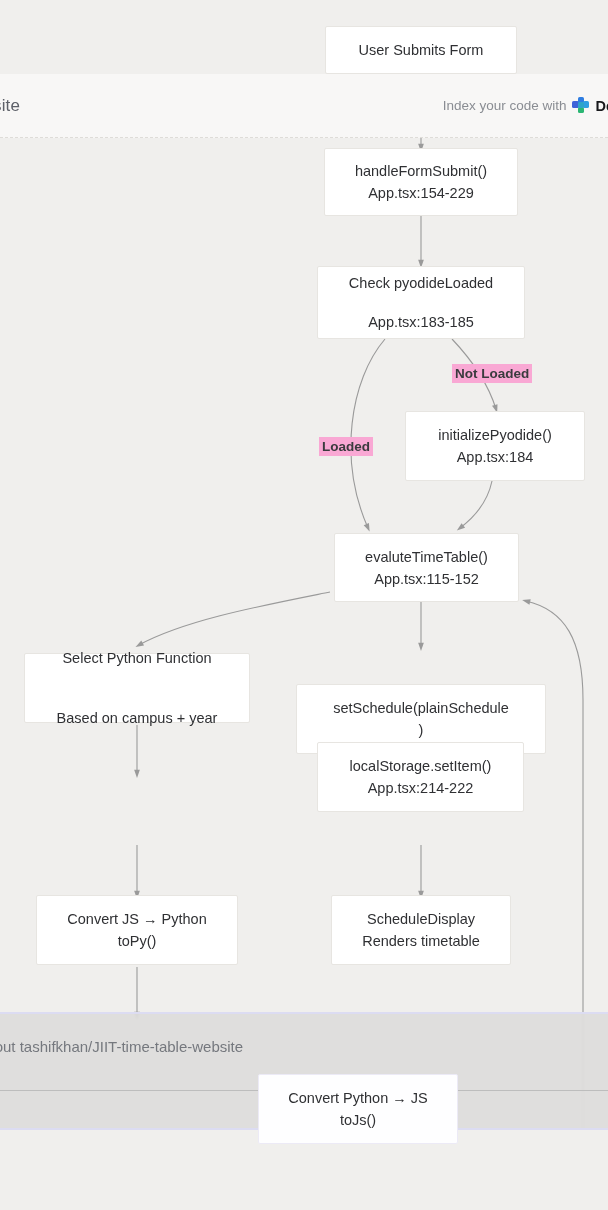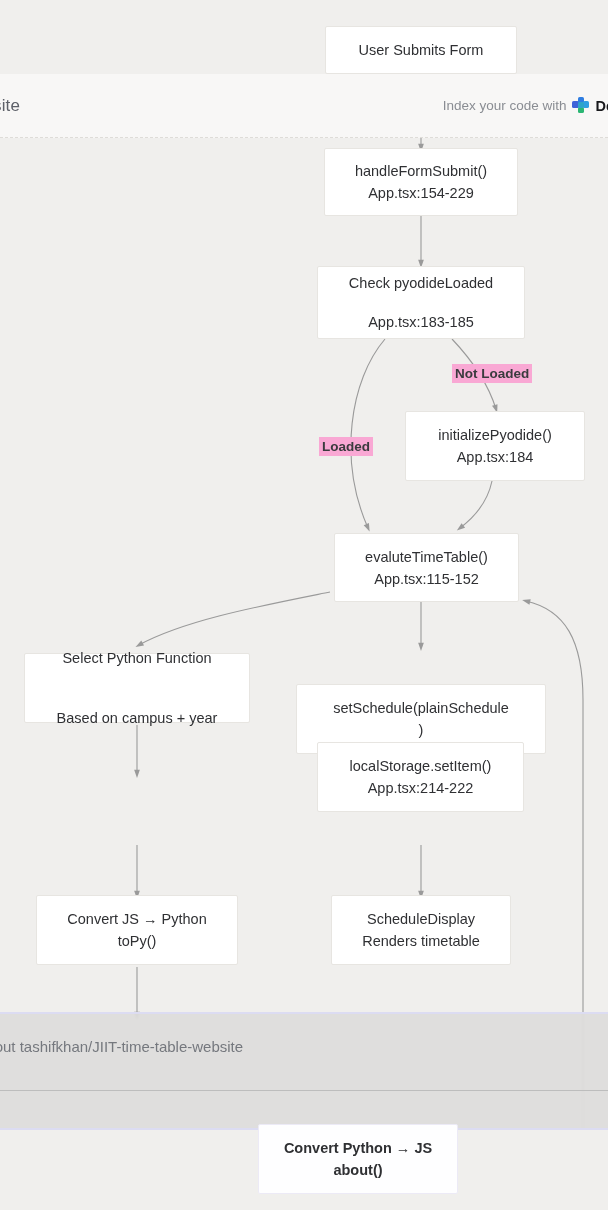--- a/index.html
+++ b/index.html
@@ -278,18 +278,18 @@
       </span>
       <span class="cta-brand">De</span>
     </div>
   </div>
 
   <div id="bottom-overlay">
     <div id="overlay-heading">about tashifkhan/JIIT-time-table-website</div>
     <div id="overlay-divider"></div>
   </div>
 
-  <div class="flow-node" id="node-tojs" style="left:258px; top:1124px; width:200px; height:70px;font-weight:bold;">
+  <div class="flow-node" id="node-tojs" style="left:258px; top:1074px; width:200px; height:70px;">
     <span class="nl">Convert Python → JS</span>
-    <span class="nl">about()</span>
+    <span class="nl">toJs()</span>
   </div>
 
 </div>
 
 </body></html>

